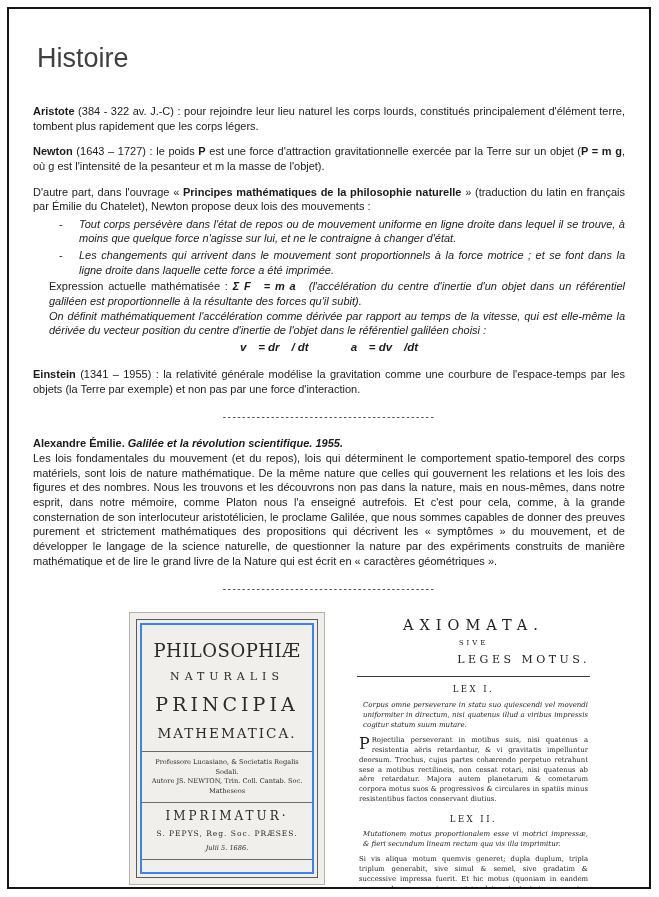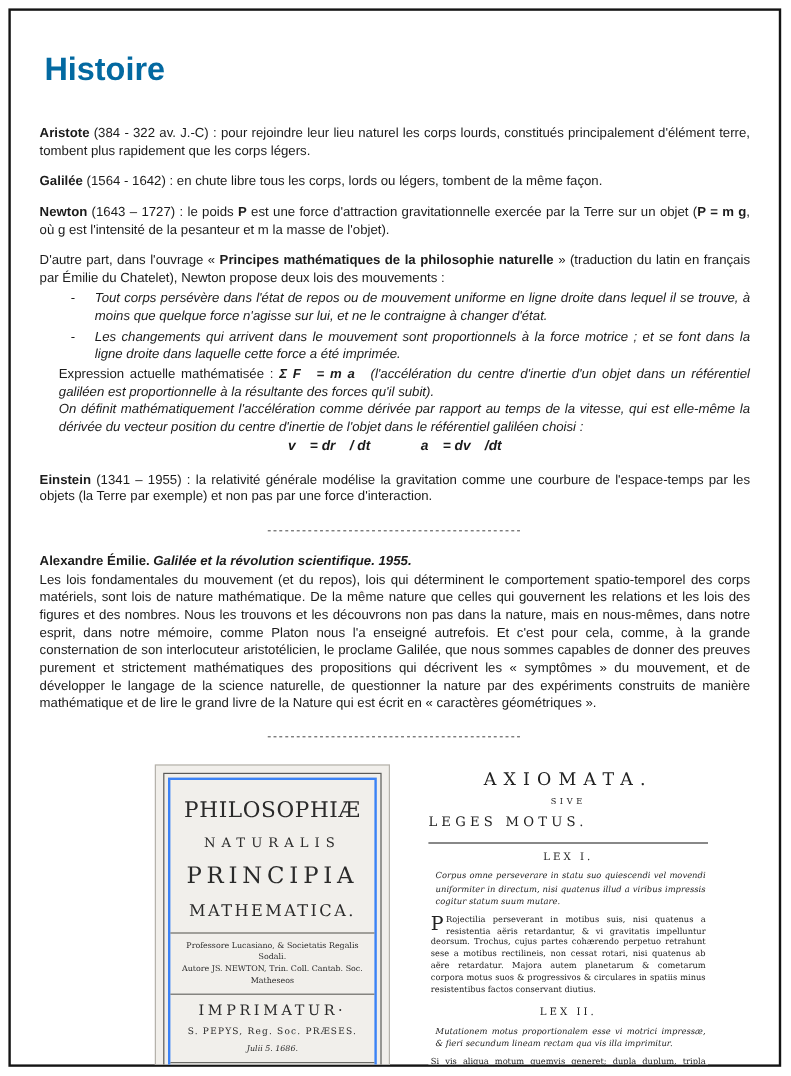--- a/index.html
+++ b/index.html
@@ -3,21 +3,21 @@
 <meta charset="utf-8">
 <style>
   html,body{margin:0;padding:0;background:#ffffff;}
   body{width:659px;height:897px;position:relative;font-family:"Liberation Sans",sans-serif;}
   .page{
     position:absolute;left:7px;top:7px;right:8px;bottom:8px;
     border:2px solid #141414;background:#ffffff;
     padding:28px 24px 0 24px;box-sizing:border-box;overflow:hidden;
   }
   .doc-title{
-    font-size:27px;font-weight:bold;color:#0369a1;
+    font-size:27px;font-weight:normal;color:#404040;
     margin:6px 0 30px 4px;letter-spacing:0;
   }
   .body-text{font-size:11px;line-height:1.33;color:#1b1b1b;text-align:justify;}
   .para{margin:0 0 11px 0;}
   .b{font-weight:bold;}
   .i{font-style:italic;}
   .bi{font-weight:bold;font-style:italic;}
   .bullet{display:flex;margin:0 0 2px 26px;font-style:italic;}
   .bullet .dash{width:20px;flex:none;font-style:normal;}
   .bullet .bullet-text{flex:1;text-align:justify;}
@@ -51,39 +51,38 @@
   .p-imprimatur{font-size:12px;letter-spacing:3px;margin-top:6px;}
   .p-pepys{font-size:7.5px;letter-spacing:1px;margin-top:4px;}
   .p-date{font-size:6.6px;font-style:italic;margin:5px 0 6px 0;}
   
   .fig-axiomata{
     width:233px;box-sizing:border-box;background:#ffffff;
     font-family:"DejaVu Serif",serif;color:#222222;padding-top:4px;
   }
   .a-title{font-size:14.5px;letter-spacing:6px;text-align:center;}
   .a-sive{font-size:6.8px;letter-spacing:3px;text-align:center;margin-top:4px;}
-  .a-subtitle{font-size:11px;letter-spacing:3.5px;text-align:left;margin-top:5px;}
+  .a-subtitle{font-size:11px;letter-spacing:3.5px;text-align:right;margin-top:5px;}
   .a-rule{border:none;border-top:1.5px solid #3a3a3a;margin:9px 0 2px 0;}
   .a-lex{font-size:8.5px;letter-spacing:2.5px;text-align:center;margin:7px 0 4px 0;}
   .a-statement{font-size:7px;font-style:italic;text-align:justify;line-height:1.45;margin:0 2px 6px 6px;}
   .a-body{font-size:6.9px;text-align:justify;line-height:1.42;margin:0 2px 0 2px;}
   .a-body.dropcap::first-letter{font-size:2.3em;float:left;line-height:0.82;margin:1px 2px 0 0;}
 </style>
 </head>
 <body>
 
 <div class="page">
 
   <h1 class="doc-title">Histoire</h1>
 
   <div class="body-text">
 
     <p class="para"><span class="b">Aristote</span><span> (384 - 322 av. J.-C) : pour rejoindre leur lieu naturel les corps lourds, constitués principalement d'élément terre, tombent plus rapidement que les corps légers.</span></p>
 
-    <p class="para"><span class="b">Galilée</span><span> (1564 - 1642) : en chute libre tous les corps, lords ou légers, tombent de la même façon.</span></p>
 
     <p class="para"><span class="b">Newton</span><span> (1643 – 1727) : le poids </span><span class="b">P</span><span> est une force d'attraction gravitationnelle exercée par la Terre sur un objet (</span><span class="b">P = m g</span><span>, où g est l'intensité de la pesanteur et m la masse de l'objet).</span></p>
 
     <p class="para" style="margin-bottom:3px;"><span>D'autre part, dans l'ouvrage « </span><span class="b">Principes mathématiques de la philosophie naturelle</span><span> » (traduction du latin en français par Émilie du Chatelet), Newton propose deux lois des mouvements :</span></p>
 
     <div class="bullet">
       <span class="dash">-</span>
       <span class="bullet-text">Tout corps persévère dans l'état de repos ou de mouvement uniforme en ligne droite dans lequel il se trouve, à moins que quelque force n'agisse sur lui, et ne le contraigne à changer d'état.</span>
     </div>
     <div class="bullet">

